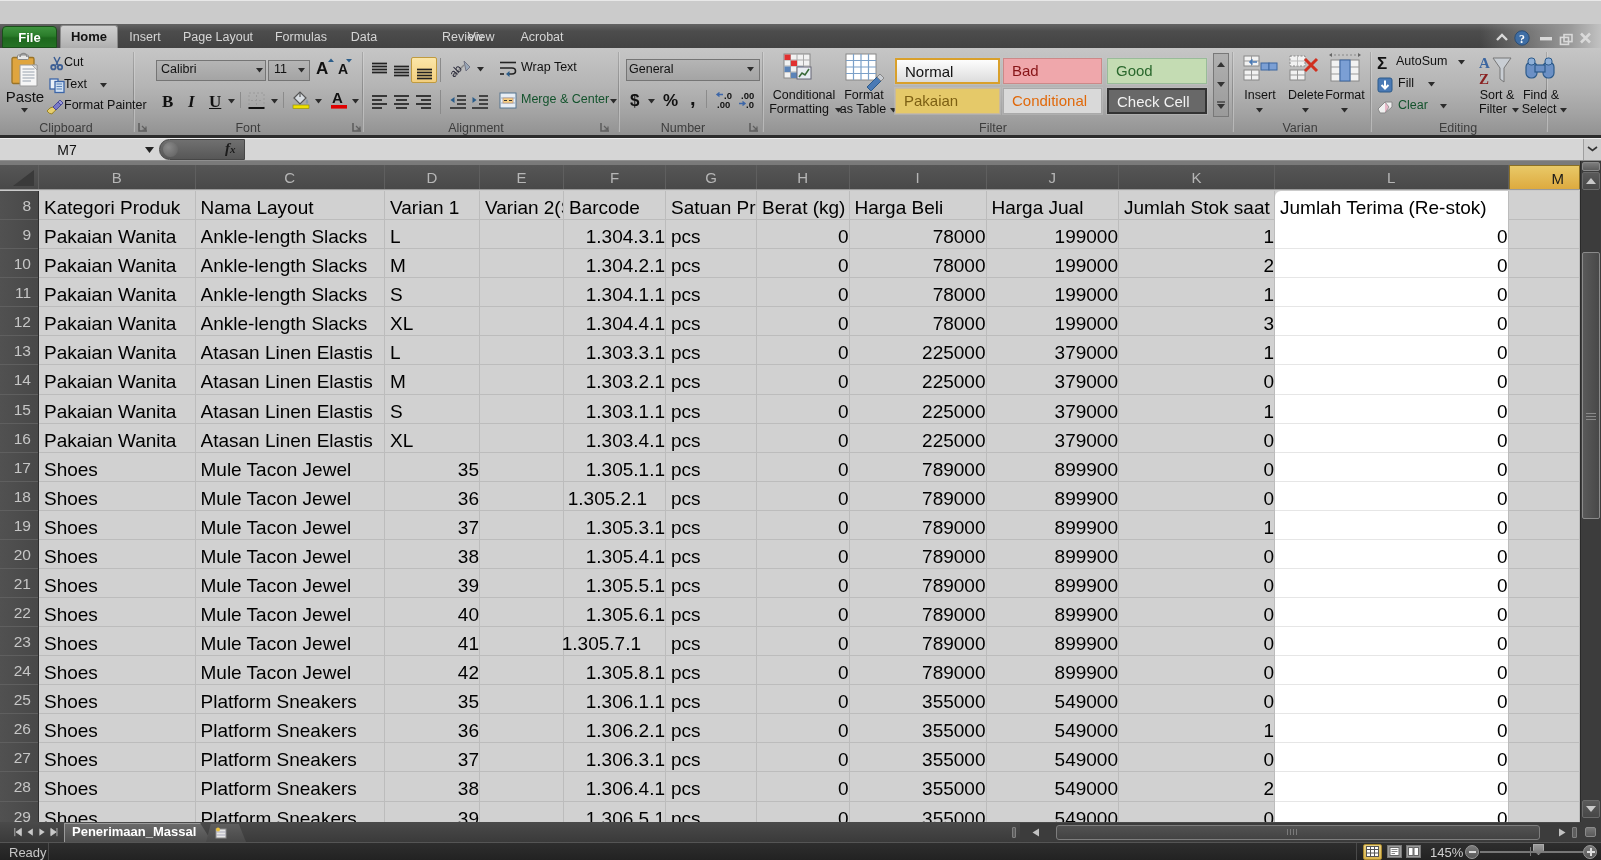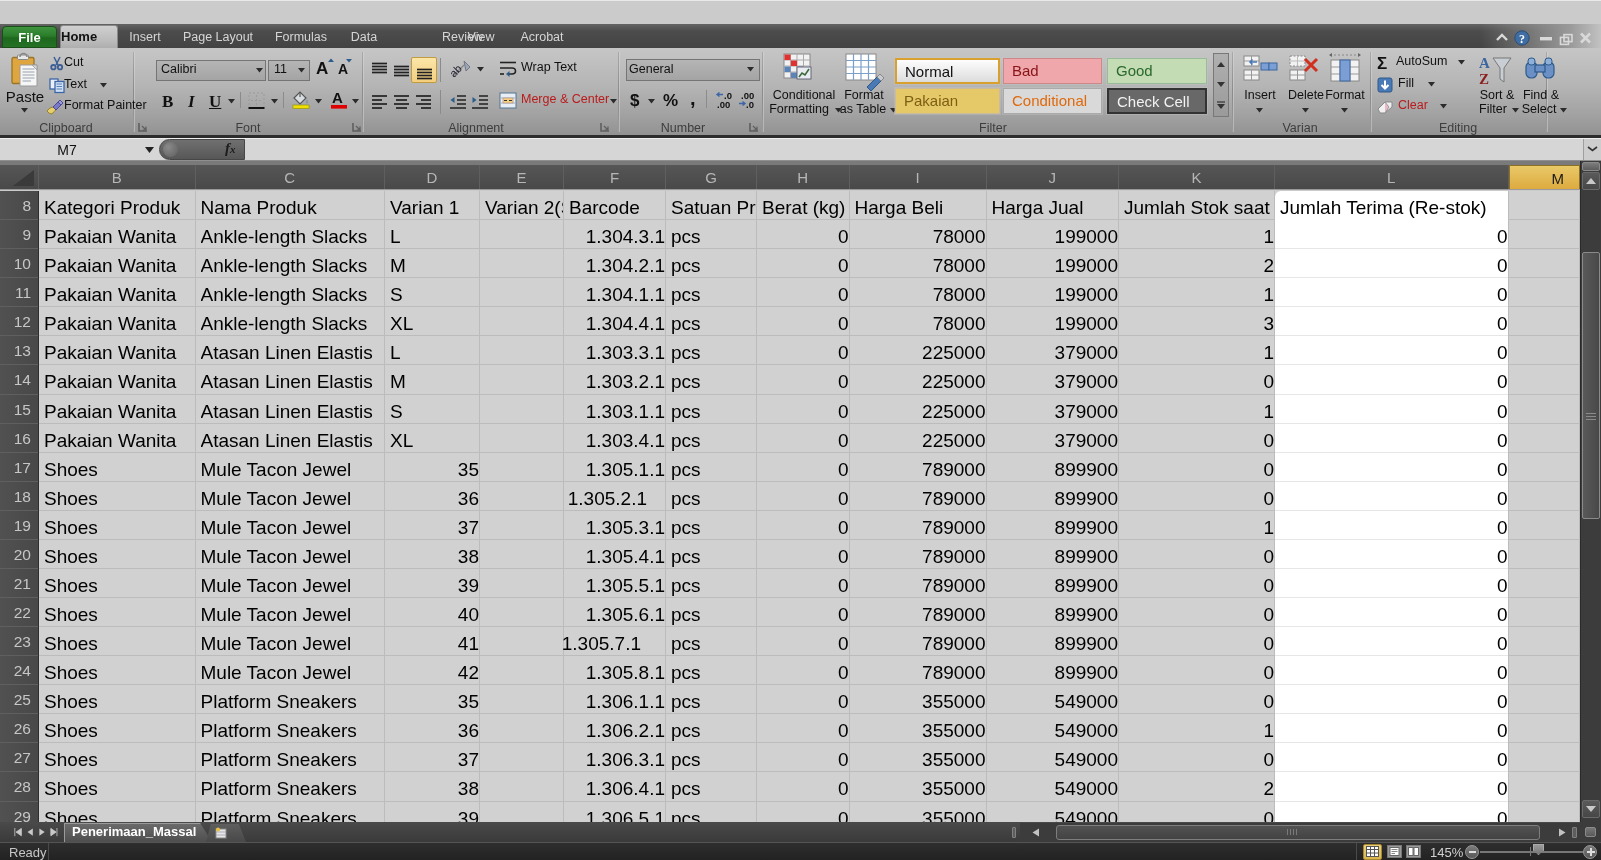--- a/index.html
+++ b/index.html
@@ -7,21 +7,21 @@
 .abs{position:absolute}
 .cell{position:absolute;white-space:nowrap;overflow:hidden;font-size:19px;color:#000;line-height:29px;padding-top:2px}
 .num{text-align:right}
 svg{position:absolute;overflow:visible}
 </style></head><body>
 
 <div class="abs" style="left:0;top:0;width:1601px;height:24px;background:#cbcbcb;border-top:1px solid #e8e8e8"></div>
 <div class="abs" style="left:0;top:24px;width:1601px;height:24px;background:linear-gradient(180deg,#646464,#4c4c4c 30%,#434343)"></div>
 <div class="abs" style="left:1480px;top:24px;width:121px;height:24px;background:linear-gradient(90deg,rgba(180,180,180,0),#9a9a9a 75%,#c2c2c2)"></div>
 <div class="abs" style="left:2px;top:26px;width:55px;height:22px;border-radius:4px 4px 0 0;background:linear-gradient(180deg,#3f943f,#2a7c2a 45%,#1d681d 55%,#257225);border:1px solid #1a4f1a;color:#fff;font-size:13px;font-weight:bold;text-align:center;line-height:21px">File</div>
-<div class="abs" style="left:60px;top:25px;width:58px;height:23px;border-radius:3px 3px 0 0;background:linear-gradient(180deg,#d0d0d0,#bababa 70%,#aeaeae);border:1px solid #8a8a8a;border-bottom:none;color:#111;font-size:13px;font-weight:600;text-align:left;line-height:22px">Home</div>
+<div class="abs" style="left:60px;top:25px;width:58px;height:23px;border-radius:3px 3px 0 0;background:linear-gradient(180deg,#d0d0d0,#bababa 70%,#aeaeae);border:1px solid #8a8a8a;border-bottom:none;color:#111;font-size:13px;font-weight:600;text-align:center;line-height:22px">Home</div>
 <div class="abs" style="left:85px;top:27px;width:120px;height:20px;color:#d6d6d6;font-size:12.5px;text-align:center;line-height:20px">Insert</div>
 <div class="abs" style="left:158px;top:27px;width:120px;height:20px;color:#d6d6d6;font-size:12.5px;text-align:center;line-height:20px">Page Layout</div>
 <div class="abs" style="left:241px;top:27px;width:120px;height:20px;color:#d6d6d6;font-size:12.5px;text-align:center;line-height:20px">Formulas</div>
 <div class="abs" style="left:304px;top:27px;width:120px;height:20px;color:#d6d6d6;font-size:12.5px;text-align:center;line-height:20px">Data</div>
 <div class="abs" style="left:363px;top:27px;width:120px;height:20px;color:#d6d6d6;font-size:12.5px;text-align:right;line-height:20px">Review</div>
 <div class="abs" style="left:421px;top:27px;width:120px;height:20px;color:#d6d6d6;font-size:12.5px;text-align:center;line-height:20px">View</div>
 <div class="abs" style="left:482px;top:27px;width:120px;height:20px;color:#d6d6d6;font-size:12.5px;text-align:center;line-height:20px">Acrobat</div>
 <svg class="abs" style="left:1494px;top:31px" width="104" height="14" viewBox="0 0 104 14">
 <path d="M3 9 L8 4 L13 9" stroke="#d9d9d9" stroke-width="2.4" fill="none"></path>
 <circle cx="28" cy="7" r="7.2" fill="#3f6ea5" stroke="#2c4d74" stroke-width="1"></circle>
@@ -204,21 +204,21 @@
 <svg class="abs" style="left:471px;top:94px" width="18" height="17" viewBox="0 0 18 17">
 <path d="M8 2 H17 M8 6 H17 M8 10 H17 M1 14 H17" stroke="#222" stroke-width="1.5"></path>
 <path d="M1.5 3 L5.5 6 L1.5 9 Z" fill="#2b5d8a"></path>
 </svg>
 <svg class="abs" style="left:499px;top:92px" width="18" height="17" viewBox="0 0 18 17">
 <rect x="1" y="1" width="16" height="15" fill="#e8eef5" stroke="#55748f" stroke-width="1"></rect>
 <path d="M1 6 H17 M1 11 H17" stroke="#9db4c8" stroke-width="1"></path>
 <rect x="4" y="6" width="10" height="5" fill="#f8d080" stroke="#b98" stroke-width="0.8"></rect>
 <path d="M5 8.5 L8 8.5 M13 8.5 L10 8.5" stroke="#333" stroke-width="1"></path>
 </svg>
-<div class="abs" style="left:521px;top:92px;font-size:12.5px;color:#b91c1c;white-space:nowrap">Merge &amp; Center</div>
+<div class="abs" style="left:521px;top:92px;font-size:12.5px;color:#14532d;white-space:nowrap">Merge &amp; Center</div>
 <svg class="abs" style="left:610px;top:99px" width="7" height="4.6" viewBox="0 0 7 4.6">
     <path d="M0 0 H7 L3.5 4.6 Z" fill="#2b2b2b"></path>
   </svg>
 <div class="abs" style="left:613px;top:121px;width:140px;text-align:center;font-size:12.5px;color:#3d3d3d">Number</div>
 <svg class="abs" style="left:749px;top:122px" width="11" height="11" viewBox="0 0 11 11">
     <path d="M1 1 L1 9 L9 9" stroke="#5f5f5f" stroke-width="1.6" fill="none"></path>
     <path d="M4 4 L8 8 M8 4.5 V8 H4.5" stroke="#5f5f5f" stroke-width="1.2" fill="none"></path>
   </svg>
 <div class="abs" style="left:626px;top:59px;width:134px;height:22px;background:linear-gradient(180deg,#b5b5b5,#a4a4a4);border:1px solid #757575"></div>
 <div class="abs" style="left:629px;top:62px;font-size:12.5px;color:#111;white-space:nowrap">General</div>
@@ -334,21 +334,21 @@
 <path d="M8 3.5 V11 M4.5 8 L8 11.5 L11.5 8" stroke="#fff" stroke-width="2" fill="none"></path>
 </svg>
 <div class="abs" style="left:1398px;top:76px;font-size:12.5px;color:#111;white-space:nowrap">Fill</div>
 <svg class="abs" style="left:1428px;top:82px" width="7" height="4.6" viewBox="0 0 7 4.6">
     <path d="M0 0 H7 L3.5 4.6 Z" fill="#2b2b2b"></path>
   </svg>
 <svg class="abs" style="left:1376px;top:99px" width="18" height="15" viewBox="0 0 18 15">
 <path d="M2 10 L9 3 L16 3 L16 8 L9 14 L4 14 Z" fill="#f0f0f0" stroke="#888" stroke-width="1"></path>
 <path d="M9 3 L13 8 L9 14" fill="#e8b8c8" stroke="#888" stroke-width="0.8"></path>
 </svg>
-<div class="abs" style="left:1398px;top:98px;font-size:12.5px;color:#b91c1c;white-space:nowrap">Clear</div>
+<div class="abs" style="left:1398px;top:98px;font-size:12.5px;color:#14532d;white-space:nowrap">Clear</div>
 <svg class="abs" style="left:1440px;top:104px" width="7" height="4.6" viewBox="0 0 7 4.6">
     <path d="M0 0 H7 L3.5 4.6 Z" fill="#2b2b2b"></path>
   </svg>
 <svg class="abs" style="left:1478px;top:54px" width="36" height="34" viewBox="0 0 36 34">
 <text x="1" y="14" font-size="15" font-weight="bold" fill="#3c66a0" font-family="Liberation Serif">A</text>
 <text x="1" y="30" font-size="15" font-weight="bold" fill="#8a2020" font-family="Liberation Serif">Z</text>
 <path d="M15 4 H33 L26 14 V28 L22 25 V14 Z" fill="#c9ced4" stroke="#777" stroke-width="1"></path>
 </svg>
 <div class="abs" style="left:1397px;top:88px;width:200px;text-align:center;font-size:12.5px;color:#111;white-space:nowrap">Sort &amp;</div>
 <div class="abs" style="left:1393px;top:102px;width:200px;text-align:center;font-size:12.5px;color:#111;white-space:nowrap">Filter</div>
@@ -494,21 +494,21 @@
 <div class="abs" style="left:1275px;top:567.9px;width:232.5px;height:1px;background:#e6e6e6"></div>
 <div class="abs" style="left:1275px;top:597.0px;width:232.5px;height:1px;background:#e6e6e6"></div>
 <div class="abs" style="left:1275px;top:626.1px;width:232.5px;height:1px;background:#e6e6e6"></div>
 <div class="abs" style="left:1275px;top:655.1px;width:232.5px;height:1px;background:#e6e6e6"></div>
 <div class="abs" style="left:1275px;top:684.2px;width:232.5px;height:1px;background:#e6e6e6"></div>
 <div class="abs" style="left:1275px;top:713.3px;width:232.5px;height:1px;background:#e6e6e6"></div>
 <div class="abs" style="left:1275px;top:742.3px;width:232.5px;height:1px;background:#e6e6e6"></div>
 <div class="abs" style="left:1275px;top:771.4px;width:232.5px;height:1px;background:#e6e6e6"></div>
 <div class="abs" style="left:1275px;top:800.5px;width:232.5px;height:1px;background:#e6e6e6"></div>
 <div class="cell" style="left:44.0px;top:191.0px;width:316.5px;height:29.07px;z-index:5">Kategori Produk</div>
-<div class="cell" style="left:200.5px;top:191.0px;width:349.5px;height:29.07px;z-index:5">Nama Produk</div>
+<div class="cell" style="left:200.5px;top:191.0px;width:349.5px;height:29.07px;z-index:5">Nama Layout</div>
 <div class="cell" style="left:390.0px;top:191.0px;width:255.0px;height:29.07px;z-index:5">Varian 1</div>
 <div class="cell" style="left:485.0px;top:191.0px;width:78.0px;height:29.07px;z-index:5">Varian 2(Size)</div>
 <div class="cell" style="left:569.0px;top:191.0px;width:262.0px;height:29.07px;z-index:5">Barcode</div>
 <div class="cell" style="left:671.0px;top:191.0px;width:85.0px;height:29.07px;z-index:5">Satuan Produk</div>
 <div class="cell" style="left:762.0px;top:191.0px;width:86.5px;height:29.07px;z-index:5">Berat (kg) (ops</div>
 <div class="cell" style="left:854.5px;top:191.0px;width:297.0px;height:29.07px;z-index:5">Harga Beli</div>
 <div class="cell" style="left:991.5px;top:191.0px;width:292.5px;height:29.07px;z-index:5">Harga Jual</div>
 <div class="cell" style="left:1124.0px;top:191.0px;width:150.0px;height:29.07px;z-index:5">Jumlah Stok saat ini</div>
 <div class="cell" style="left:1280.0px;top:191.0px;width:393.5px;height:29.07px;z-index:5">Jumlah Terima (Re-stok)</div>
 <div class="cell" style="left:44.0px;top:220.1px;width:316.5px;height:29.07px;z-index:5">Pakaian Wanita</div>

